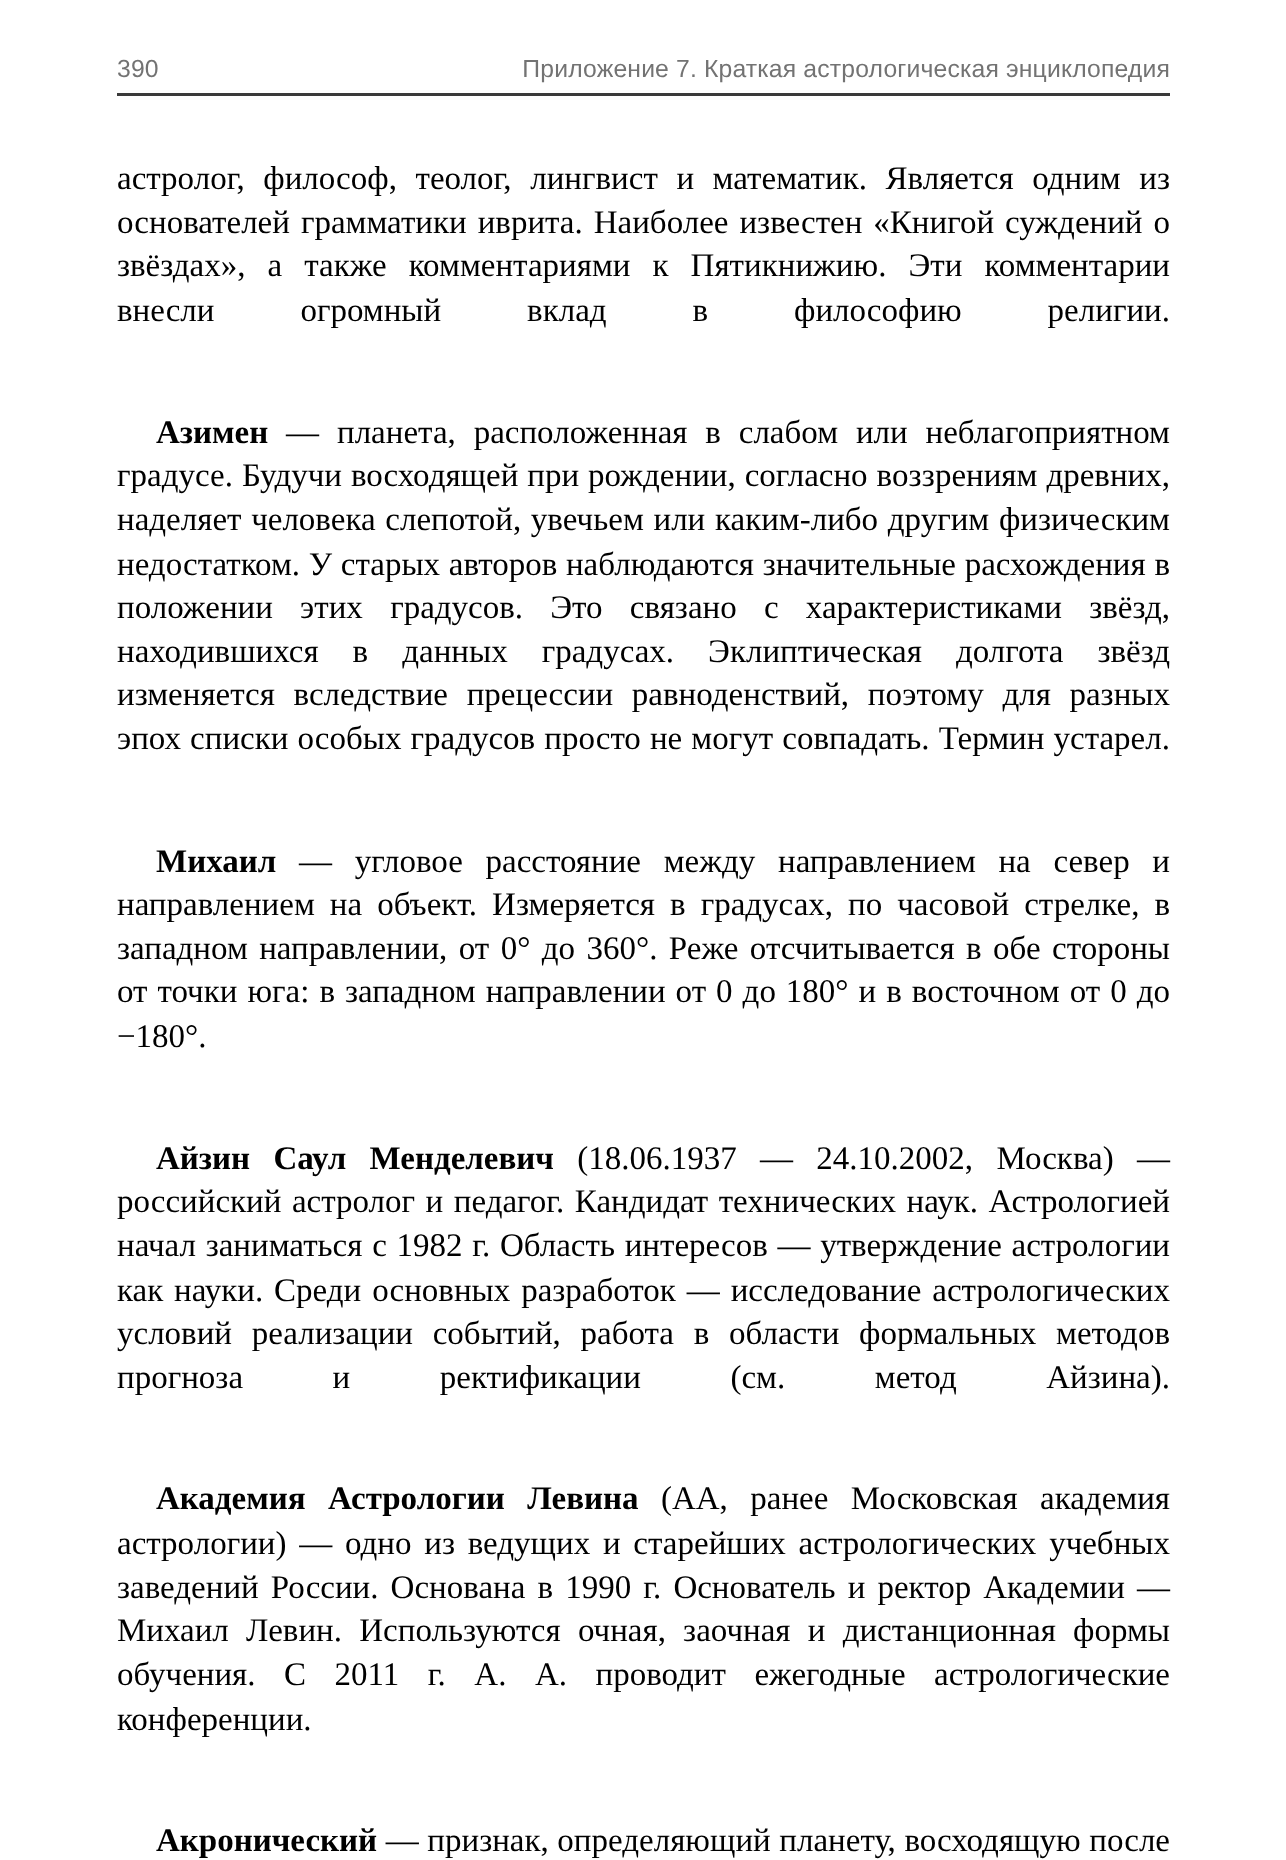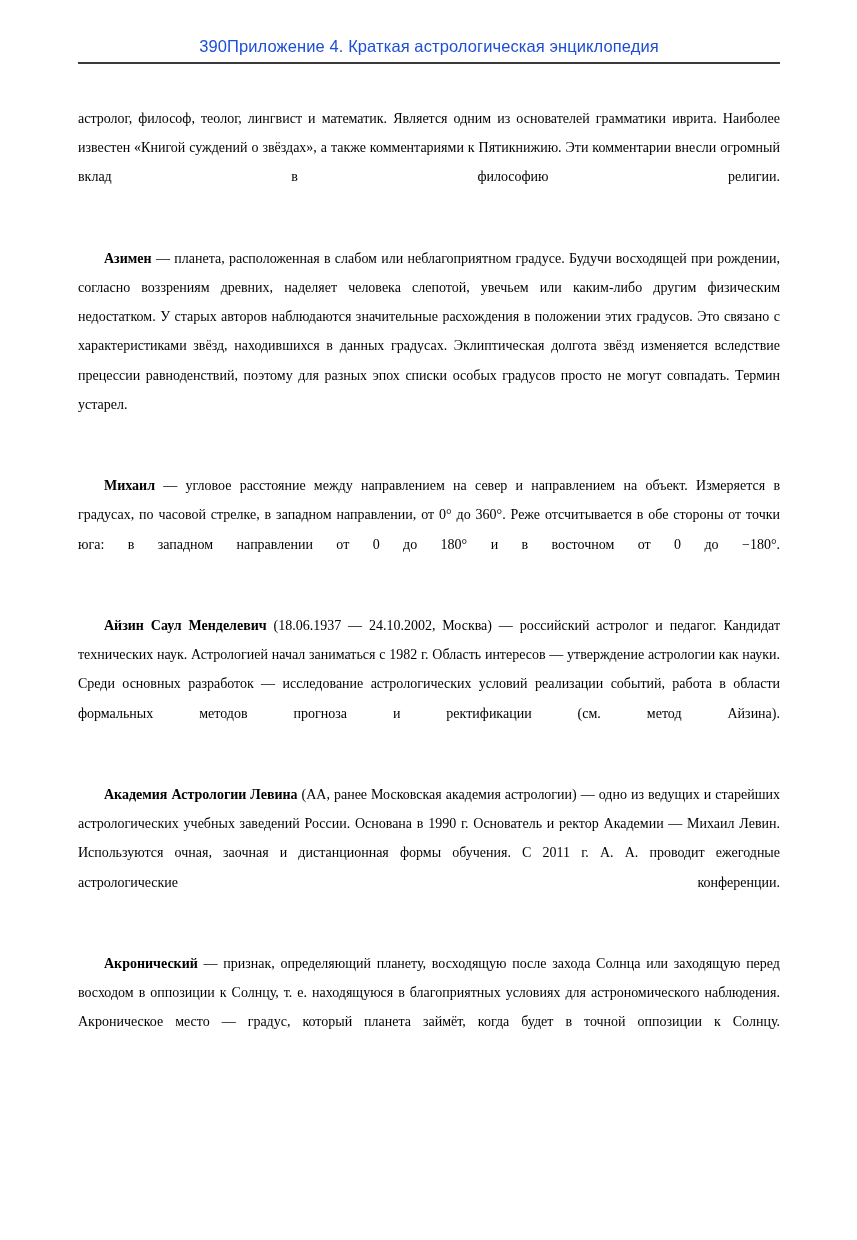--- a/index.html
+++ b/index.html
@@ -23,25 +23,25 @@
     overflow: hidden;
   }
   
   .header {
     position: absolute;
     left: 78px;
     top: 36px;
     width: 702px;
     display: flex;
     align-items: baseline;
-    justify-content: center;
+    justify-content: space-between;
     font-family: "Liberation Sans", "DejaVu Sans", sans-serif;
     font-size: 16.5px;
     line-height: 20px;
-    color: #1d4ed8;
+    color: #737373;
     letter-spacing: 0.1px;
   }
   .header .folio {
     white-space: nowrap;
   }
   .header .running-title {
     white-space: nowrap;
   }
   .header-rule {
     position: absolute;
@@ -53,21 +53,21 @@
   }
   
   .textblock {
     position: absolute;
     left: 78px;
     top: 104px;
     width: 702px;
   }
   p.para {
     margin: 0;
-    font-size: 14px;
+    font-size: 22px;
     line-height: 29.2px;
     text-align: justify;
     text-justify: inter-word;
     text-indent: 0;
     hyphens: manual;
     word-spacing: 0.2px;
   }
   p.entry {
     margin-top: 23px;
     text-indent: 26px;
@@ -88,21 +88,21 @@
     width: 100%;
   }
 </style>
 </head>
 <body>
 
 <div class="page">
 
   <div class="header">
     <span class="folio">390</span>
-    <span class="running-title">Приложение 4. Краткая астрологическая энциклопедия</span>
+    <span class="running-title">Приложение 7. Краткая астрологическая энциклопедия</span>
   </div>
   <div class="header-rule"></div>
 
   <div class="textblock">
 
     <p class="para">астролог, философ, теолог, лингвист и математик. Является одним из основателей грамматики иврита. Наиболее известен «Книгой суждений о звёздах», а также комментариями к Пятикнижию. Эти комментарии внесли огромный вклад в философию религии.</p>
 
     <p class="para entry"><span class="hw">Азимен</span><span> — </span><span>планета, расположенная в слабом или неблагоприятном градусе. Будучи восходящей при рождении, согласно воззрениям древних, наделяет человека слепотой, увечьем или каким-либо другим физическим недостатком. У старых авторов наблюдаются значительные расхождения в положении этих градусов. Это связано с характеристиками звёзд, находившихся в данных градусах. Эклиптическая долгота звёзд изменяется вследствие прецессии равноденствий, поэтому для разных эпох списки особых градусов просто не могут совпадать. Термин устарел.</span></p>
 
     <p class="para entry"><span class="hw">Михаил</span><span> — </span><span>угловое расстояние между направлением на север и направлением на объект. Измеряется в градусах, по часовой стрелке, в западном направлении, от 0° до 360°. Реже отсчитывается в обе стороны от точки юга: в западном направлении от 0 до 180° и в восточном от 0 до −180°.</span></p>

